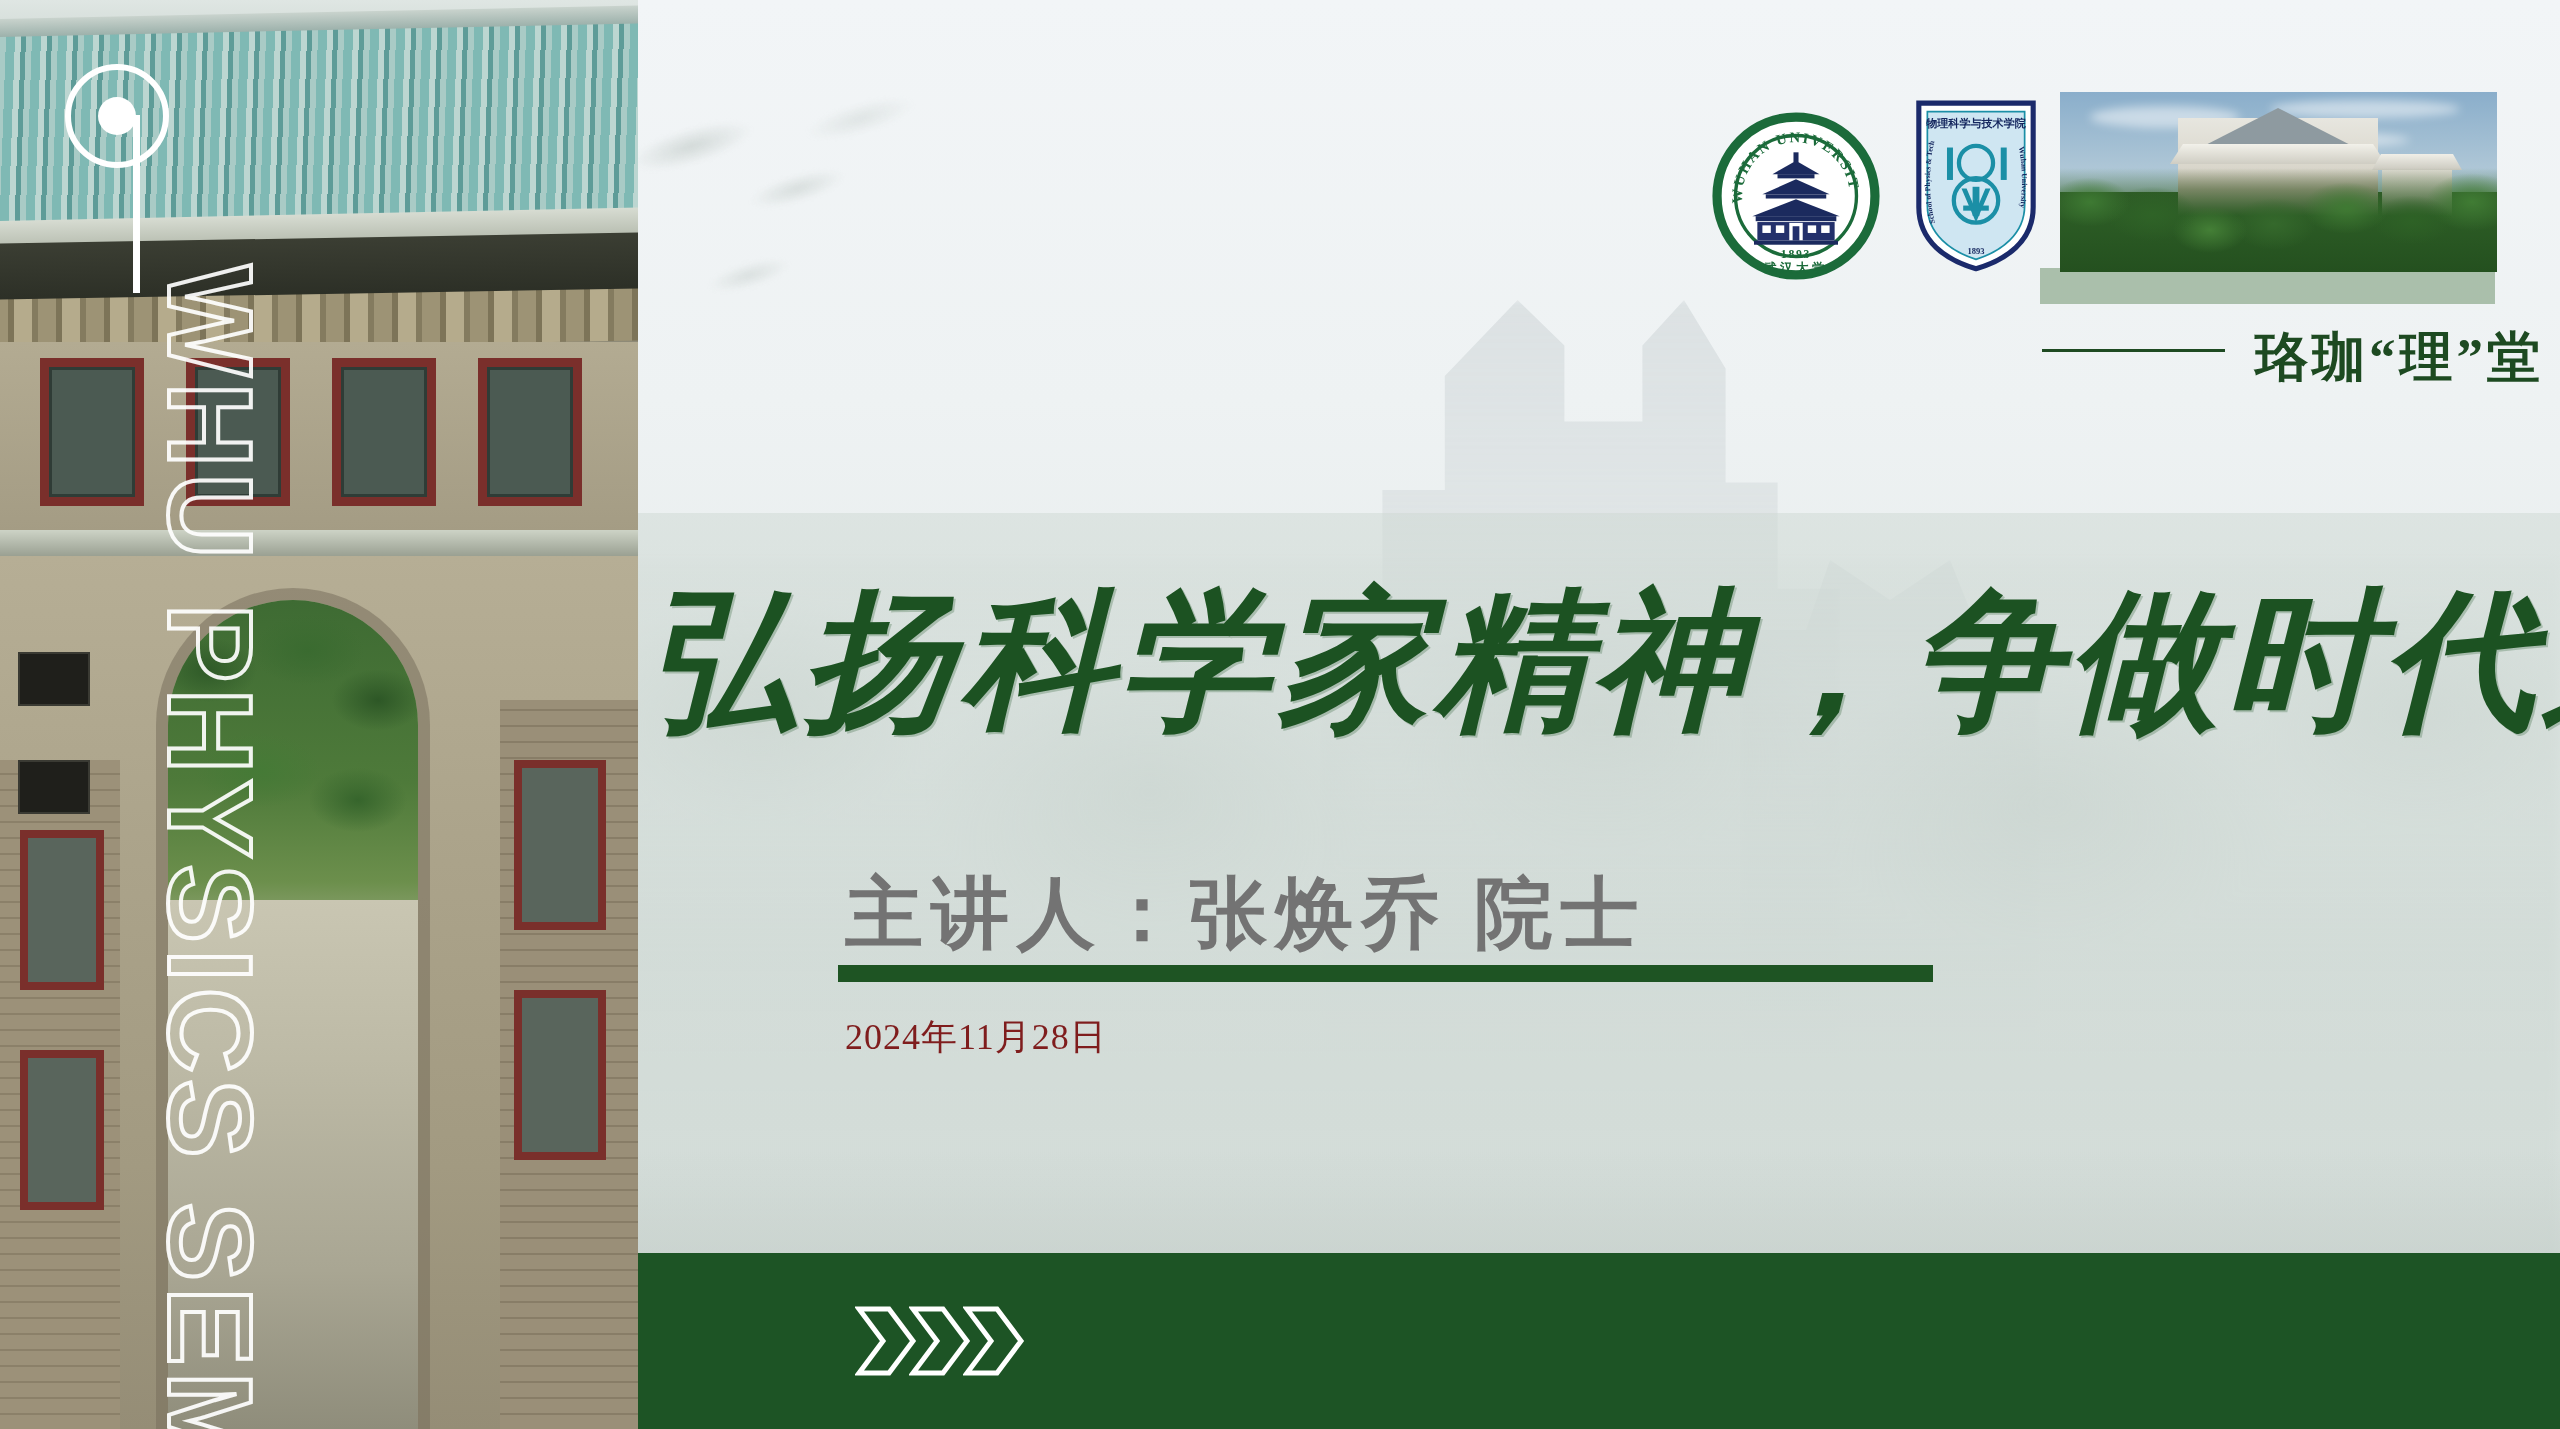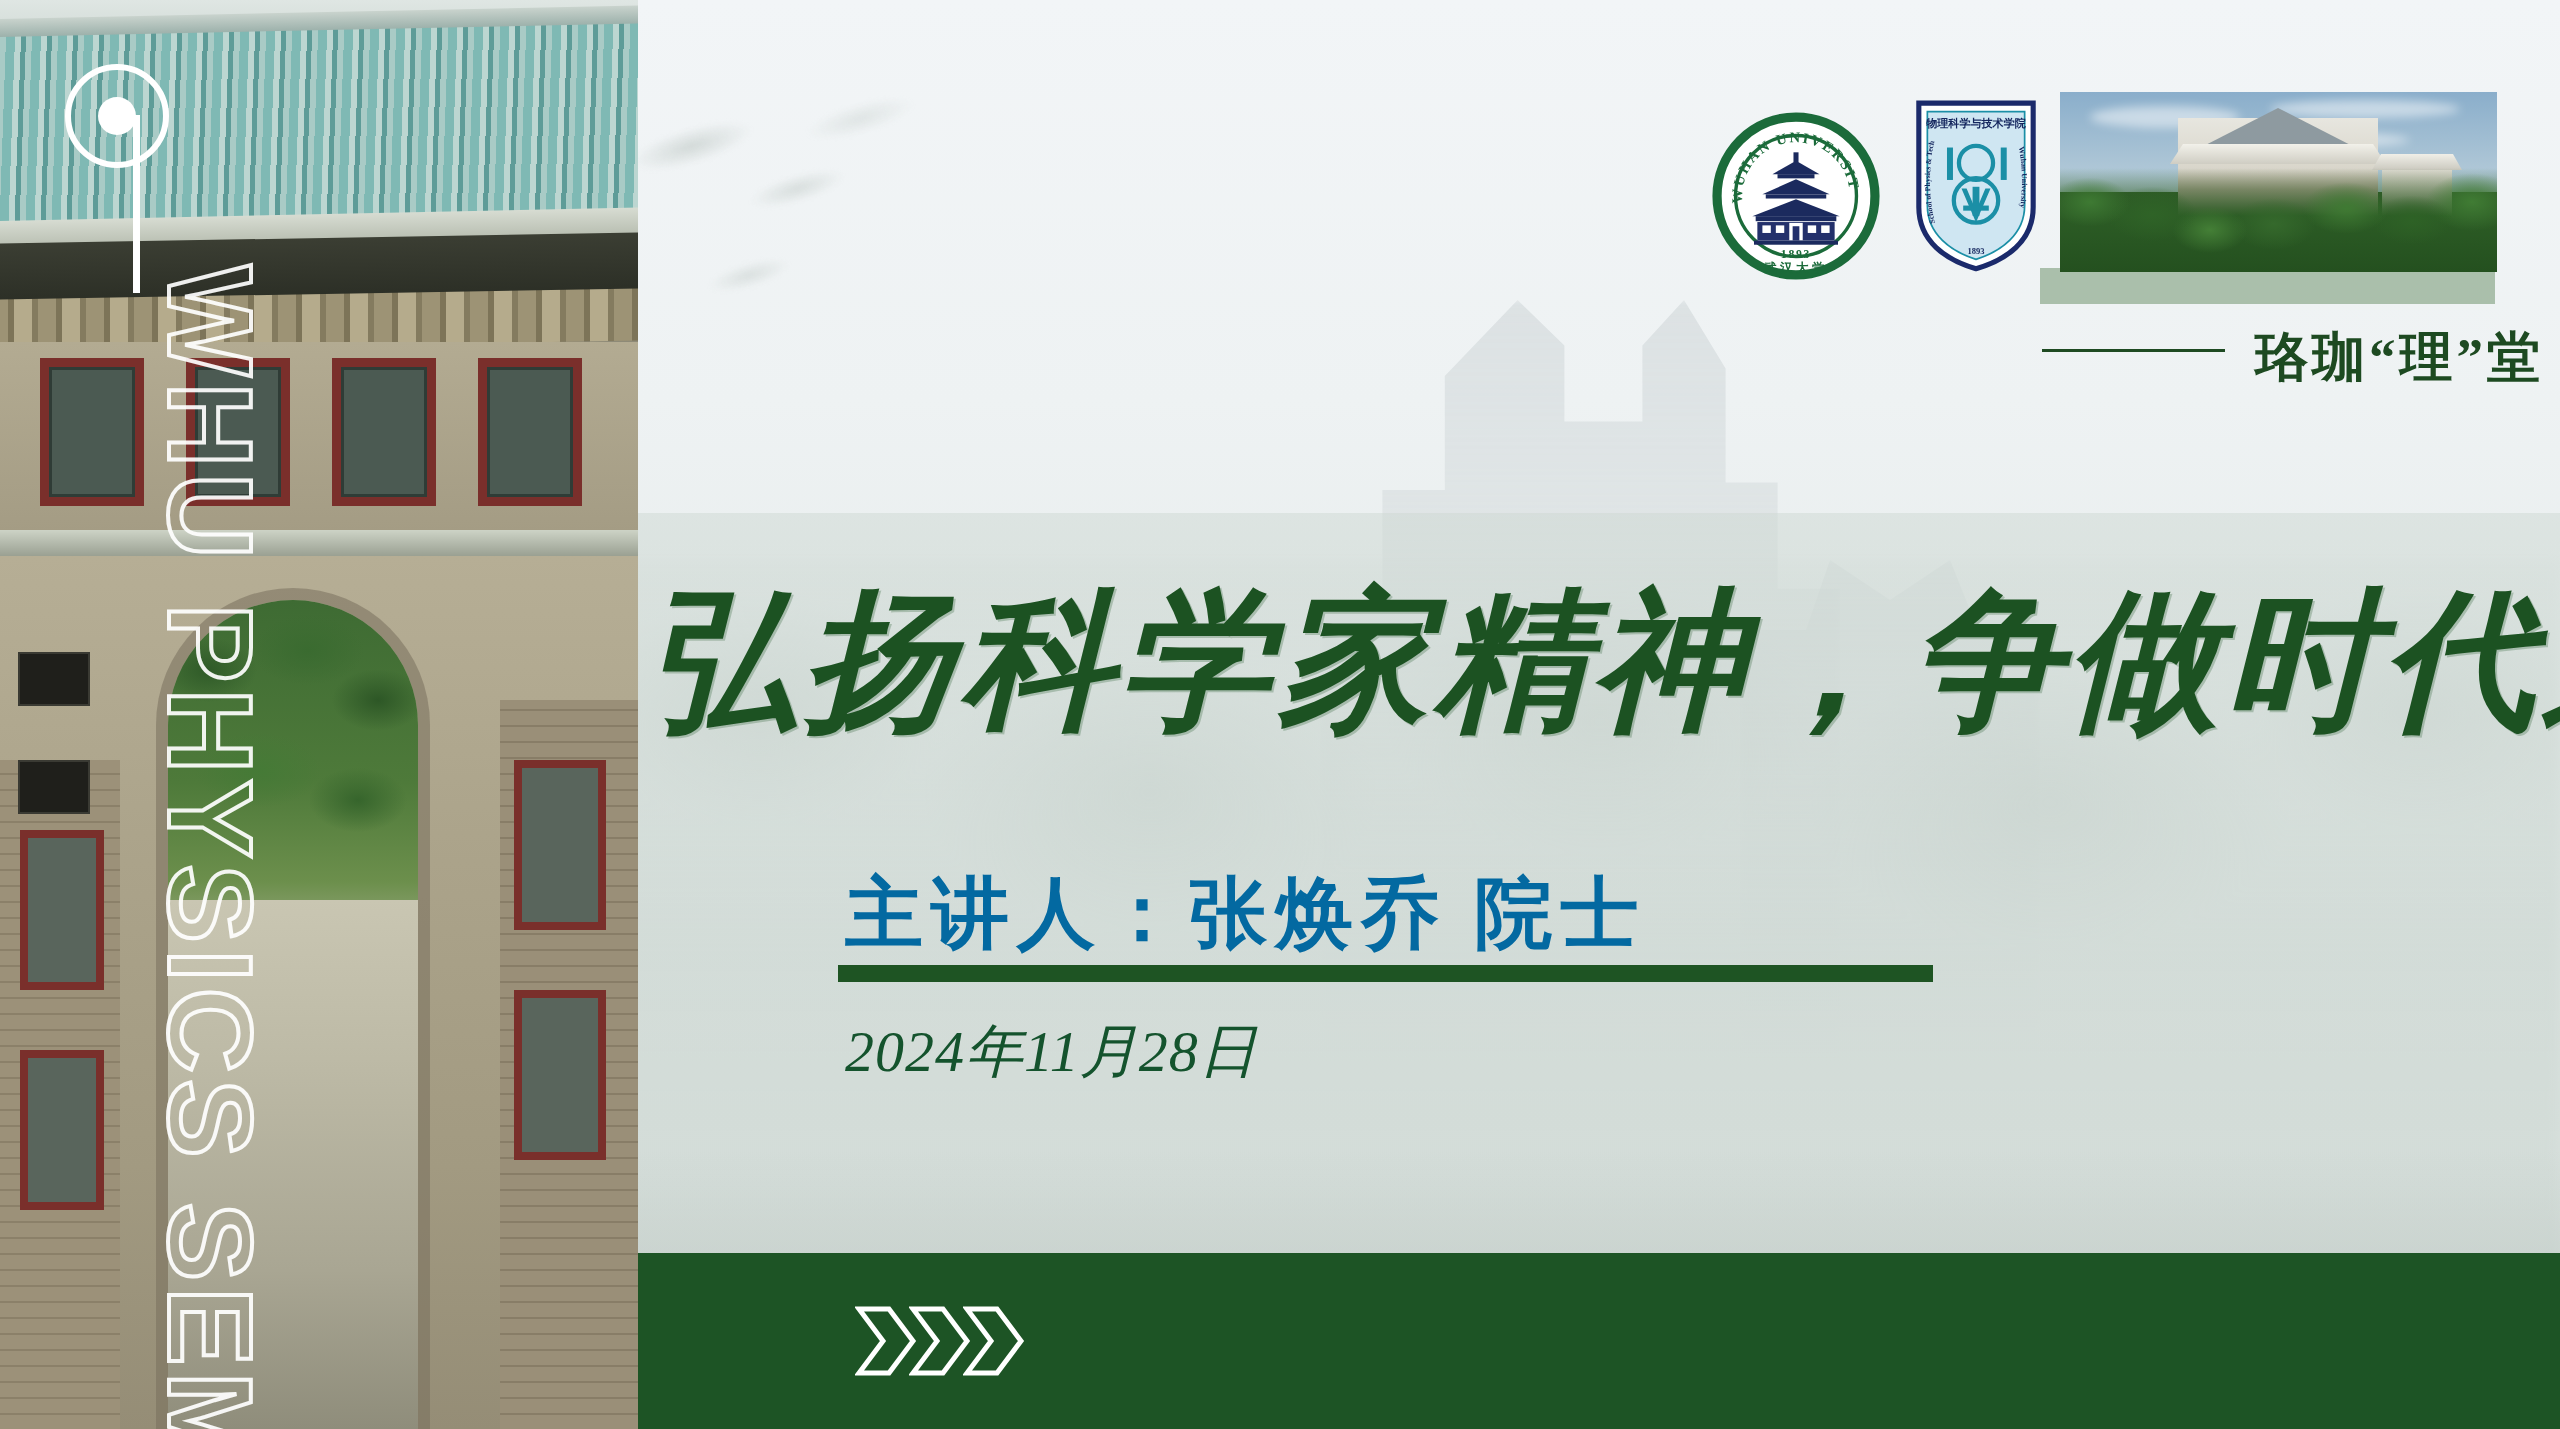--- a/index.html
+++ b/index.html
@@ -268,33 +268,32 @@
     font-style:italic;
     color:#1c5222;
     letter-spacing:6px;
     white-space:nowrap;
     line-height:1.08;
     font-family:"Liberation Serif","DejaVu Serif",serif;
     text-shadow:2px 2px 0 rgba(28,82,34,.25);
   }
   .speaker{
     position:absolute;left:845px;top:862px;
-    font-size:78px;font-weight:700;color:#0369a1;letter-spacing:8px;
+    font-size:78px;font-weight:700;color:#737373;letter-spacing:8px;
     white-space:nowrap;
     font-family:"Liberation Serif","DejaVu Serif",serif;
   }
   .speaker-rule{
     position:absolute;left:838px;top:965px;width:1095px;height:17px;
     background:#1e5423;
   }
   .event-date{
     position:absolute;left:845px;top:1013px;
-    font-size:58px;color:#14532d;letter-spacing:1px;white-space:nowrap;
+    font-size:36px;color:#7f1d1d;letter-spacing:1px;white-space:nowrap;
     font-family:"Liberation Serif","DejaVu Serif",serif;
-    font-style:italic;
   }
 
   
   .bottom-bar{
     position:absolute;left:638px;top:1253px;width:1922px;height:176px;
     background:#1d5425;
   }
   .chev-wrap{
     position:absolute;left:855px;top:1305px;width:180px;height:72px;
   }

